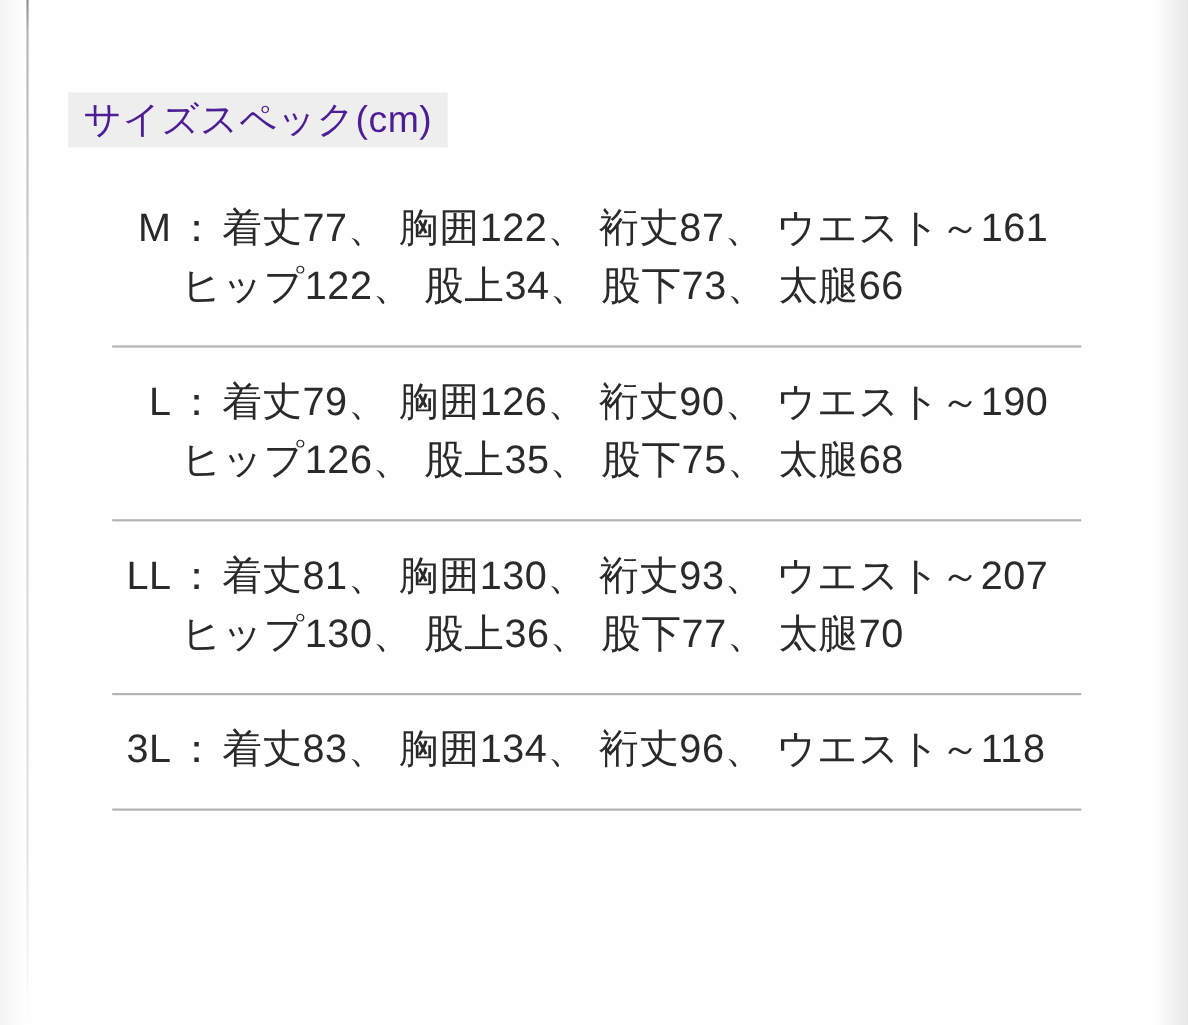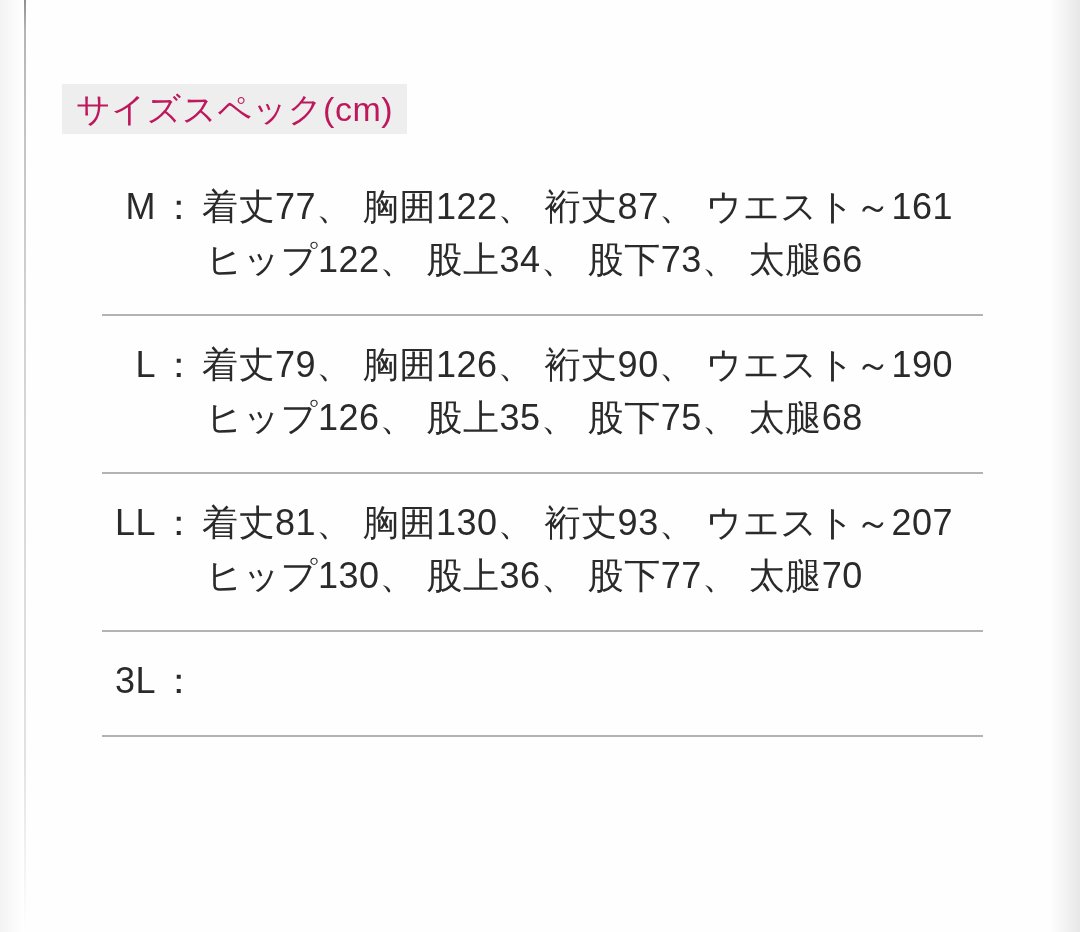--- a/index.html
+++ b/index.html
@@ -40,21 +40,21 @@
     right: 0; top: 0;
     width: 30px; height: 100%;
     background: linear-gradient(to right, rgba(0,0,0,0), rgba(0,0,0,0.09));
   }
   .title {
     position: absolute;
     left: 62px;
     top: 84px;
     margin: 0;
     background: #eeeeee;
-    color: #be185d;
+    color: #4c1d95;
     font-size: 34px;
     font-weight: 400;
     line-height: 34px;
     letter-spacing: 0.5px;
     padding: 8px 14px;
     white-space: nowrap;
   }
   .size-list {
     position: absolute;
     left: 102px;
@@ -72,21 +72,21 @@
   .size-label {
     flex: none;
     width: 54px;
     text-align: right;
   }
   .size-colon {
     flex: none;
     width: 46px;
     text-align: center;
   }
-  .line2 { margin-left: 104px; }
+  .line2 { margin-left: 63px; }
   .divider {
     border: none;
     border-top: 2px solid #b3b3b3;
     margin: 28px 0 22px 0;
   }
 </style>
 </head>
 <body>
 
 <div class="page">
@@ -131,18 +131,19 @@
       <div class="size-line line2">
         <span class="size-meas">ヒップ130、 股上36、 股下77、 太腿70</span>
       </div>
     </div>
     <hr class="divider">
 
     <div class="size-block">
       <div class="size-line line1">
         <span class="size-label">3L</span>
         <span class="size-colon">：</span>
+        <span class="size-meas">着丈83、 胸囲134、 裄丈96、 ウエスト～118</span>
       </div>
     </div>
     <hr class="divider">
 
   </div>
 </div>
 
 </body></html>

